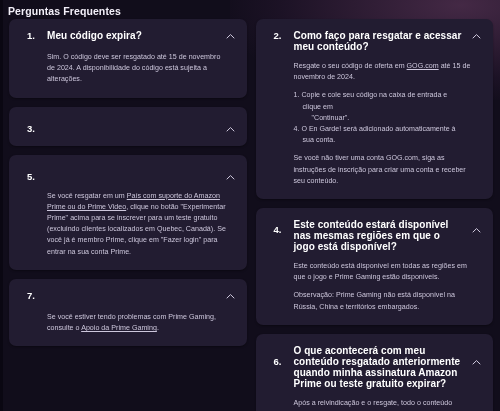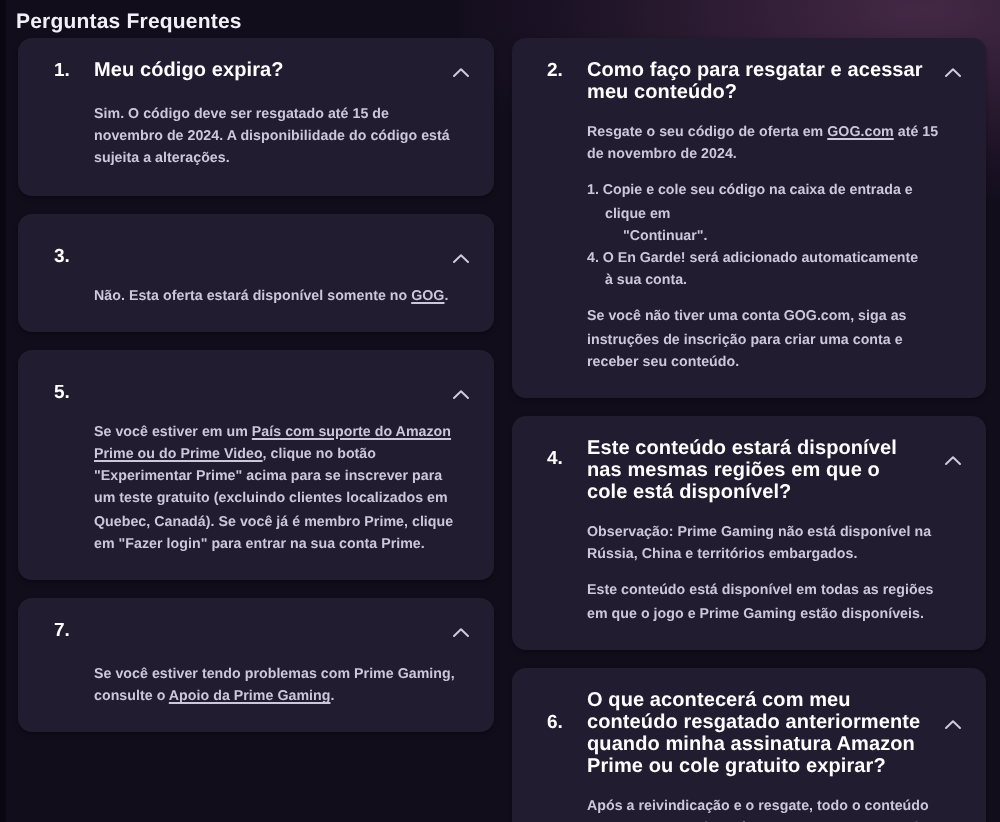--- a/index.html
+++ b/index.html
@@ -121,21 +121,20 @@
   }
   .faq-head.lines2 .chevron { top: 6px; }
   .faq-head.lines3 .chevron { top: 12px; }
 
   .chevron svg { display: block; }
 
   .faq-body {
     padding-left: 29px;
     padding-right: 10px;
     padding-top: 9px;
-    font-weight: bold;
   }
 
   .faq-body p {
     font-size: 7.1px;
     line-height: 11.2px;
     color: #cdc7dc;
     margin-bottom: 7px;
     letter-spacing: 0.02px;
   }
   .faq-body p:last-child { margin-bottom: 0; }
@@ -195,36 +194,33 @@
 
       <div class="faq-card">
         <div class="faq-head lines2">
           <div class="faq-num">3.</div>
           <span class="chevron">
             <svg width="11" height="11" viewBox="0 0 11 11">
                 <path d="M2 7 L5.5 3.6 L9 7" fill="none" stroke="#cfc9dd" stroke-width="1" stroke-linecap="round" stroke-linejoin="round"></path>
               </svg>
           </span>
         </div>
-        <div class="faq-body">
-          <p><span>Não. Esta oferta estará disponível somente no </span><a class="lnk" href="#">GOG</a><span>.</span></p>
-        </div>
       </div>
 
       <div class="faq-card">
         <div class="faq-head lines2">
           <div class="faq-num">5.</div>
           <span class="chevron">
             <svg width="11" height="11" viewBox="0 0 11 11">
                 <path d="M2 7 L5.5 3.6 L9 7" fill="none" stroke="#cfc9dd" stroke-width="1" stroke-linecap="round" stroke-linejoin="round"></path>
               </svg>
           </span>
         </div>
         <div class="faq-body">
-          <p><span>Se você estiver em um </span><a class="lnk" href="#">País com suporte do Amazon Prime ou do Prime Video</a><span>, clique no botão "Experimentar Prime" acima para se inscrever para um teste gratuito (excluindo clientes localizados em Quebec, Canadá). Se você já é membro Prime, clique em "Fazer login" para entrar na sua conta Prime.</span></p>
+          <p><span>Se você resgatar em um </span><a class="lnk" href="#">País com suporte do Amazon Prime ou do Prime Video</a><span>, clique no botão "Experimentar Prime" acima para se inscrever para um teste gratuito (excluindo clientes localizados em Quebec, Canadá). Se você já é membro Prime, clique em "Fazer login" para entrar na sua conta Prime.</span></p>
         </div>
       </div>
 
       <div class="faq-card">
         <div class="faq-head lines1">
           <div class="faq-num">7.</div>
           <span class="chevron">
             <svg width="11" height="11" viewBox="0 0 11 11">
                 <path d="M2 7 L5.5 3.6 L9 7" fill="none" stroke="#cfc9dd" stroke-width="1" stroke-linecap="round" stroke-linejoin="round"></path>
               </svg>
@@ -256,37 +252,37 @@
             <li><span>1. Copie e cole seu código na caixa de entrada e clique em</span><span class="sub">"Continuar".</span></li>
             <li>4. O En Garde! será adicionado automaticamente à sua conta.</li>
           </ol>
           <p>Se você não tiver uma conta GOG.com, siga as instruções de inscrição para criar uma conta e receber seu conteúdo.</p>
         </div>
       </div>
 
       <div class="faq-card">
         <div class="faq-head lines2">
           <div class="faq-num">4.</div>
-          <div class="faq-q">Este conteúdo estará disponível nas mesmas regiões em que o cole está disponível?</div>
-          <span class="chevron">
-            <svg width="11" height="11" viewBox="0 0 11 11">
-                <path d="M2 7 L5.5 3.6 L9 7" fill="none" stroke="#cfc9dd" stroke-width="1" stroke-linecap="round" stroke-linejoin="round"></path>
-              </svg>
-          </span>
-        </div>
-        <div class="faq-body">
+          <div class="faq-q">Este conteúdo estará disponível nas mesmas regiões em que o jogo está disponível?</div>
+          <span class="chevron">
+            <svg width="11" height="11" viewBox="0 0 11 11">
+                <path d="M2 7 L5.5 3.6 L9 7" fill="none" stroke="#cfc9dd" stroke-width="1" stroke-linecap="round" stroke-linejoin="round"></path>
+              </svg>
+          </span>
+        </div>
+        <div class="faq-body">
+          <p>Este conteúdo está disponível em todas as regiões em que o jogo e Prime Gaming estão disponíveis.</p>
           <p>Observação: Prime Gaming não está disponível na Rússia, China e territórios embargados.</p>
-          <p>Este conteúdo está disponível em todas as regiões em que o jogo e Prime Gaming estão disponíveis.</p>
         </div>
       </div>
 
       <div class="faq-card">
         <div class="faq-head lines3">
           <div class="faq-num">6.</div>
-          <div class="faq-q">O que acontecerá com meu conteúdo resgatado anteriormente quando minha assinatura Amazon Prime ou cole gratuito expirar?</div>
+          <div class="faq-q">O que acontecerá com meu conteúdo resgatado anteriormente quando minha assinatura Amazon Prime ou teste gratuito expirar?</div>
           <span class="chevron">
             <svg width="11" height="11" viewBox="0 0 11 11">
                 <path d="M2 7 L5.5 3.6 L9 7" fill="none" stroke="#cfc9dd" stroke-width="1" stroke-linecap="round" stroke-linejoin="round"></path>
               </svg>
           </span>
         </div>
         <div class="faq-body">
           <p>Após a reivindicação e o resgate, todo o conteúdo entregue em seu jogo é permanentemente seu, de acordo com as regras ou políticas do GOG que se aplicarem ao conteúdo.</p>
         </div>
       </div>

